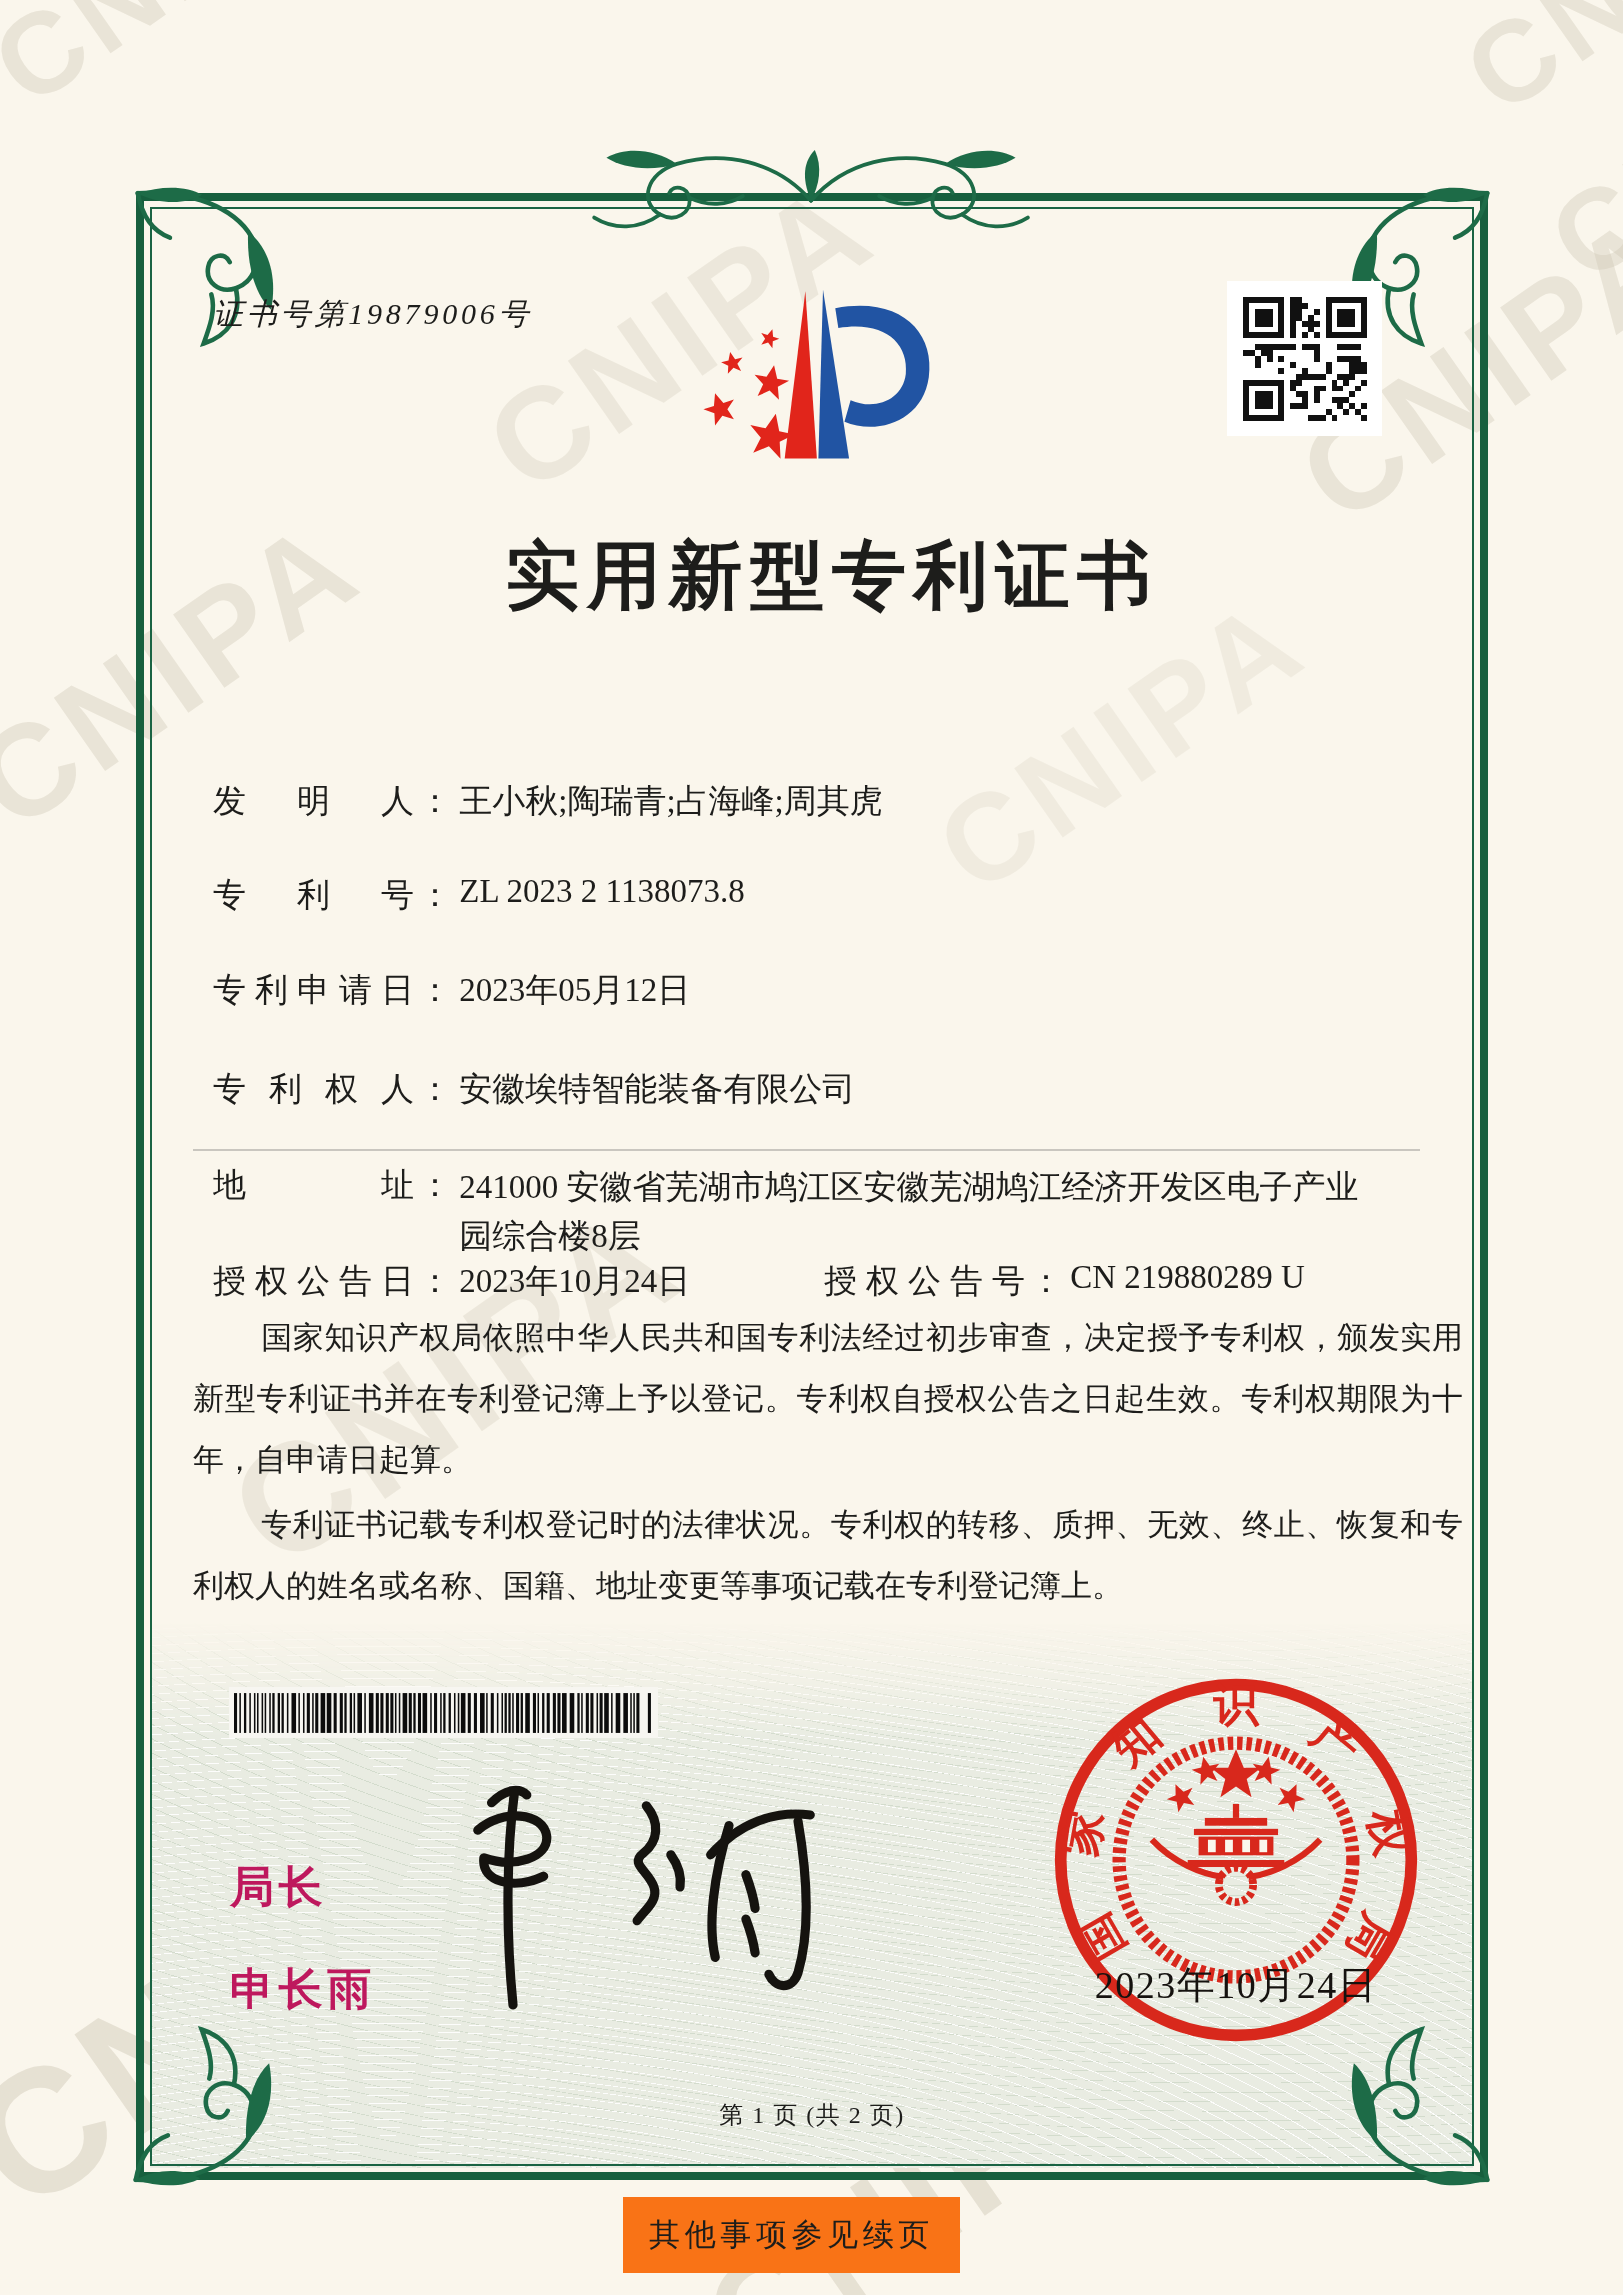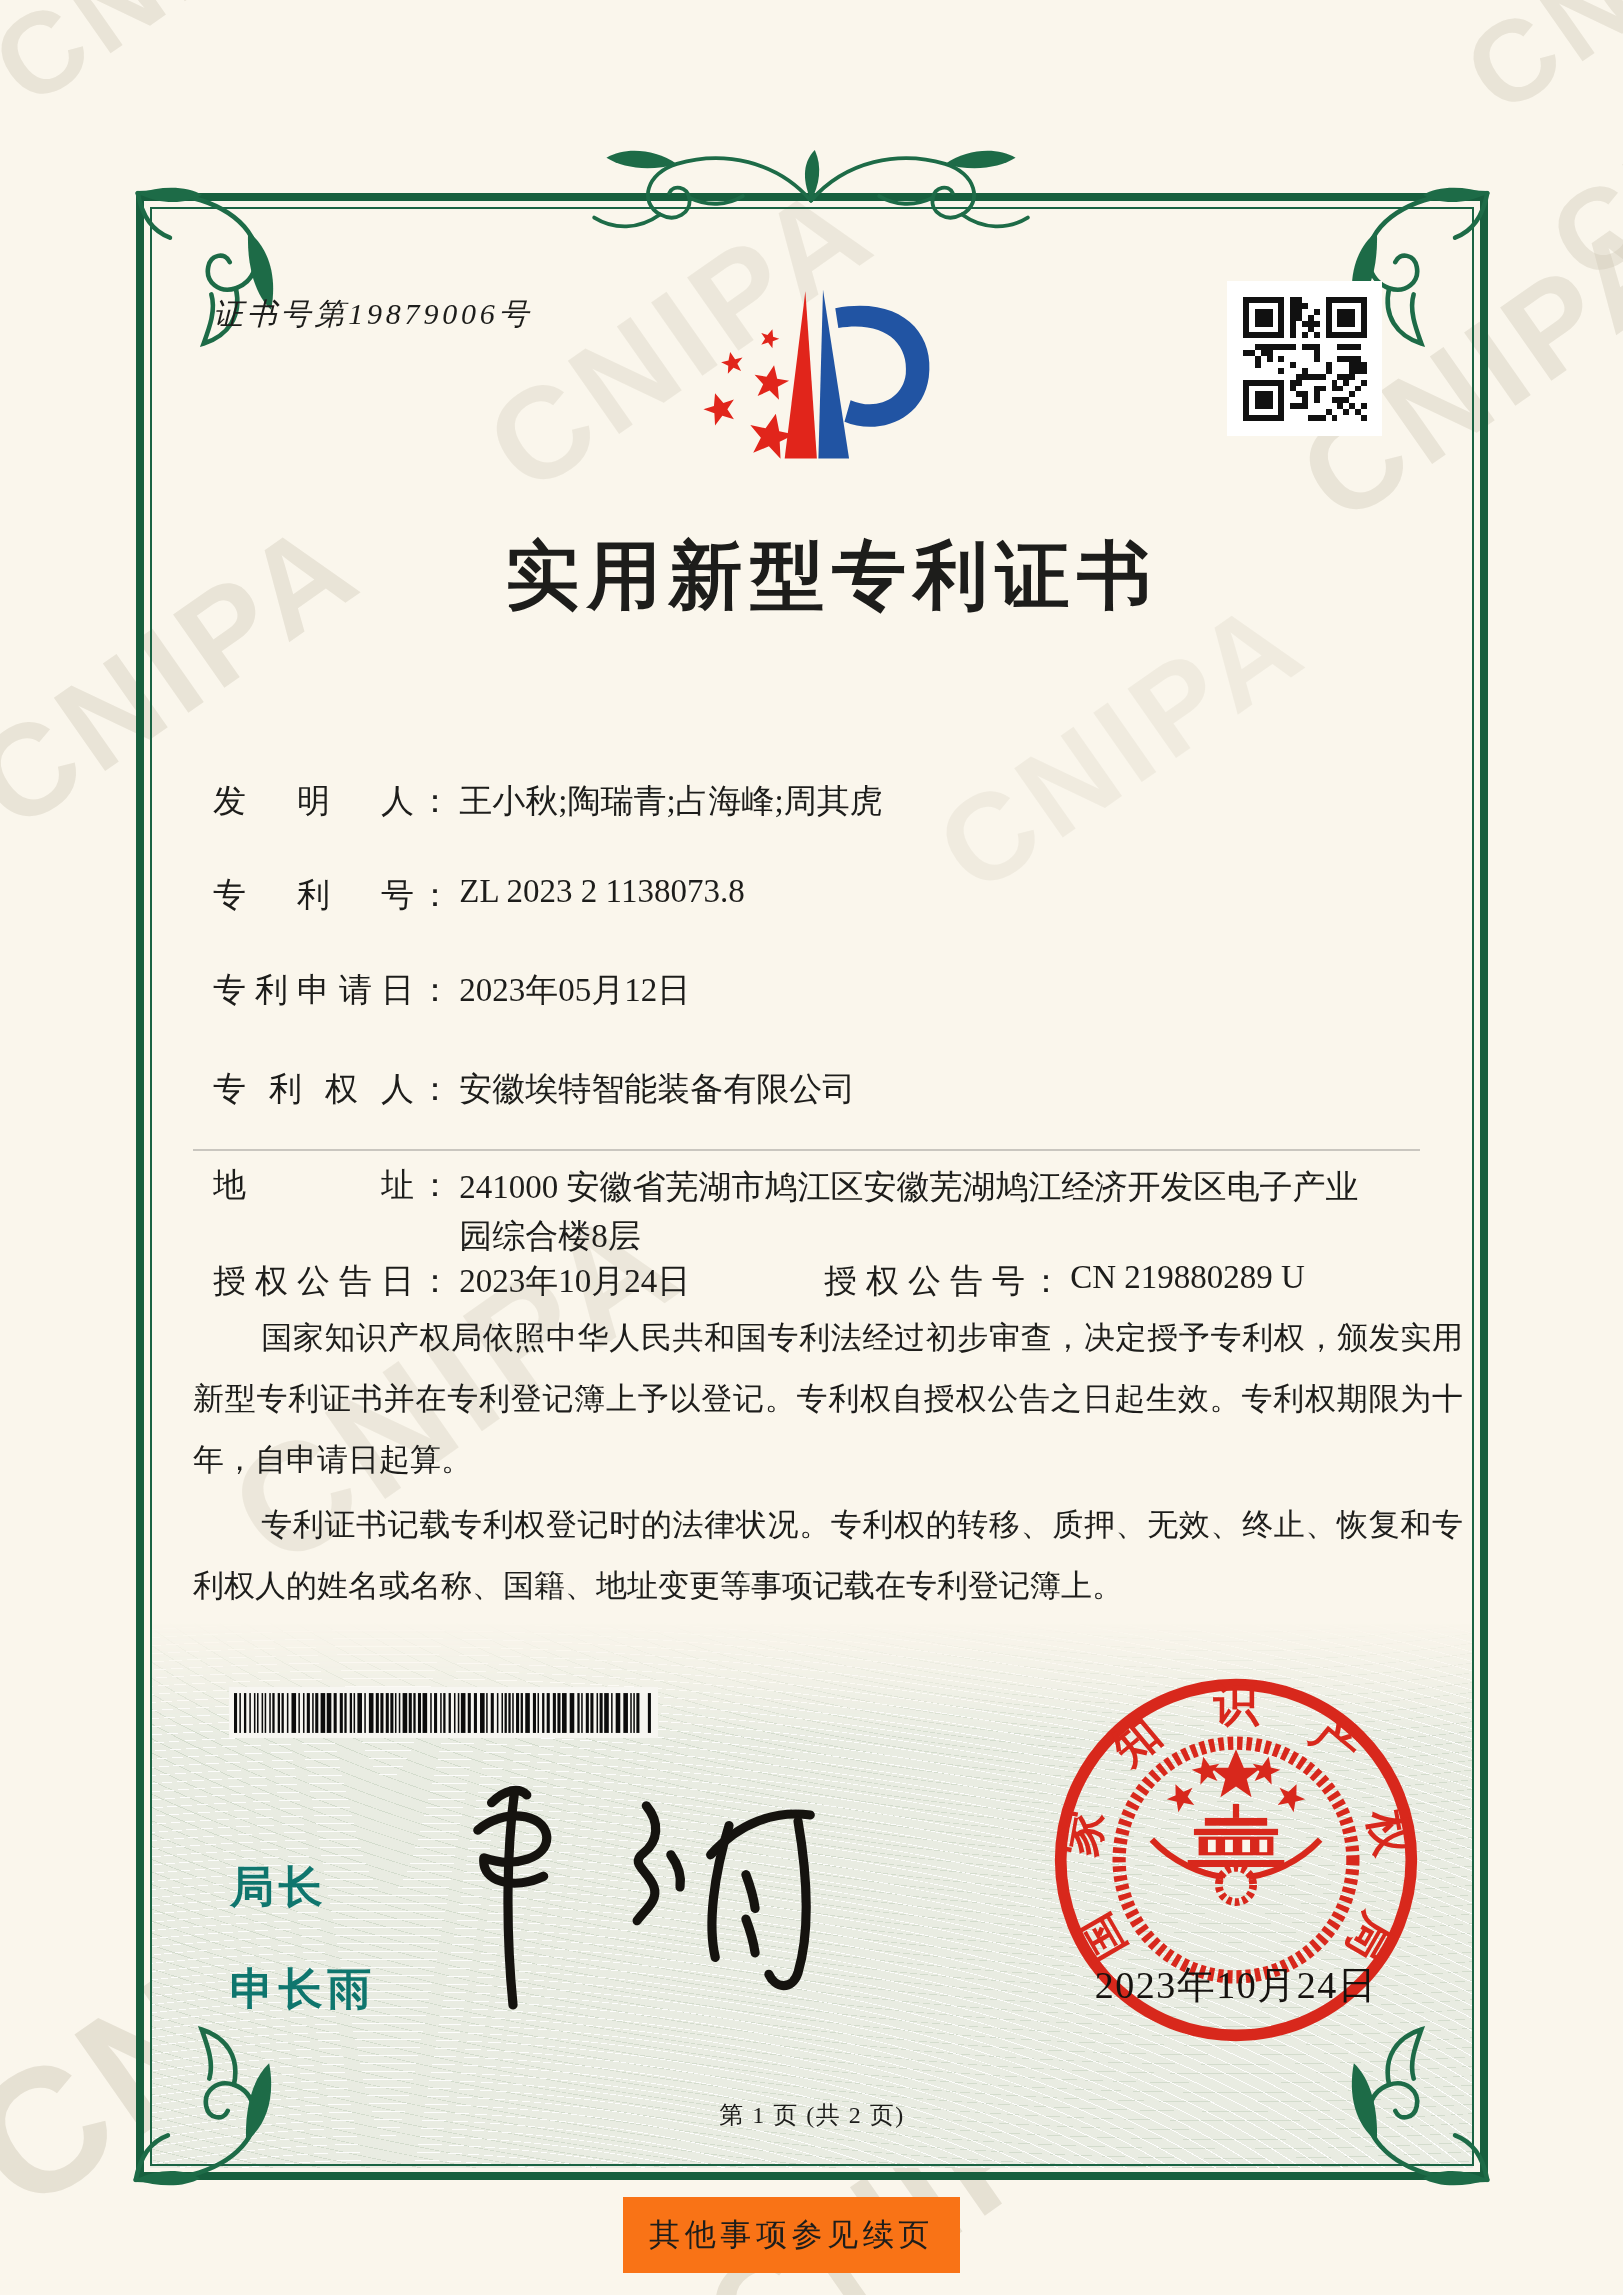--- a/index.html
+++ b/index.html
@@ -42,21 +42,21 @@
   .grant-right{position:absolute;left:824px;top:1259px;font-size:33px;white-space:nowrap;z-index:4;}
   .hairline{position:absolute;left:193px;top:1149px;width:1227px;height:1.5px;background:rgba(110,110,110,.35);z-index:4;}
   
   .bodyp{position:absolute;left:193px;width:1270px;font-size:31px;line-height:61px;
       text-align:justify;text-indent:2.2em;z-index:4;}
   
   .barcode{position:absolute;left:229px;top:1687px;width:429px;height:51px;background:#f7f6f1;
       display:flex;align-items:center;justify-content:center;z-index:4;}
   
   .director-label{position:absolute;left:230px;font-size:44px;font-weight:700;z-index:4;
-      font-family:"Liberation Sans","DejaVu Sans",sans-serif;letter-spacing:4.6px;color:#0f766e;}
+      font-family:"Liberation Sans","DejaVu Sans",sans-serif;letter-spacing:4.6px;color:#be185d;}
   .signature{position:absolute;left:441px;top:1775px;z-index:4;}
   .signature path{stroke:#15130f;stroke-width:12;fill:none;stroke-linecap:round;stroke-linejoin:round;}
   
   .seal{position:absolute;left:1049px;top:1673px;width:374px;height:374px;z-index:5;}
   .seal svg{position:absolute;left:0;top:0;}
   .seal-char{font-size:58px;font-weight:700;fill:#d8281c;font-family:"Liberation Serif","DejaVu Serif",serif;}
   .seal-red{fill:#d8281c;}
   .seal-stroke{stroke:#d8281c;fill:none;}
   .seal-date{position:absolute;left:0;top:287px;width:374px;text-align:center;font-size:38px;
       letter-spacing:1.5px;color:#15120f;z-index:6;}

